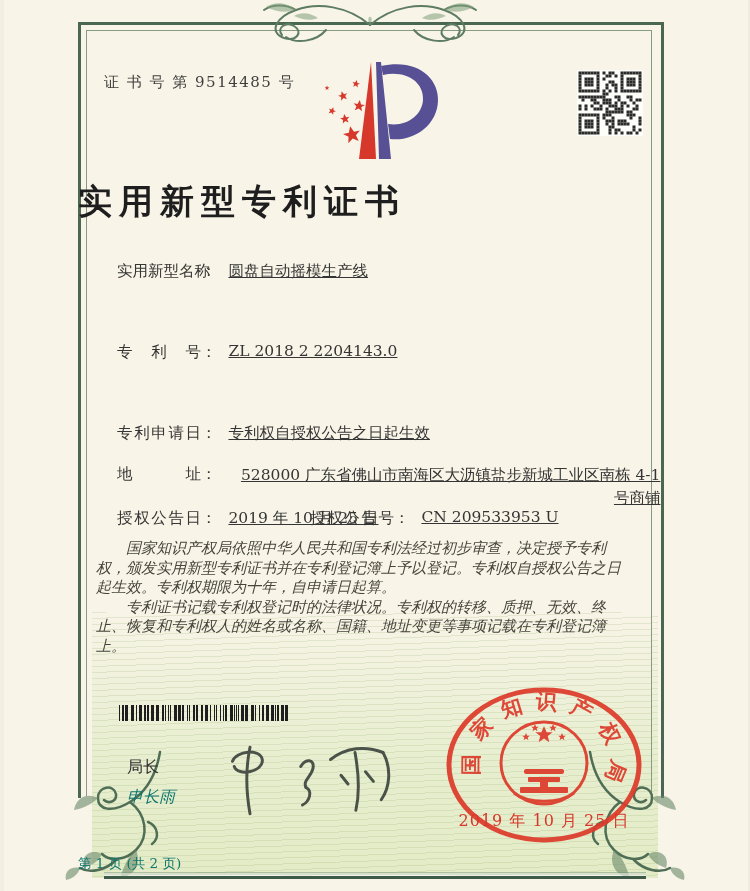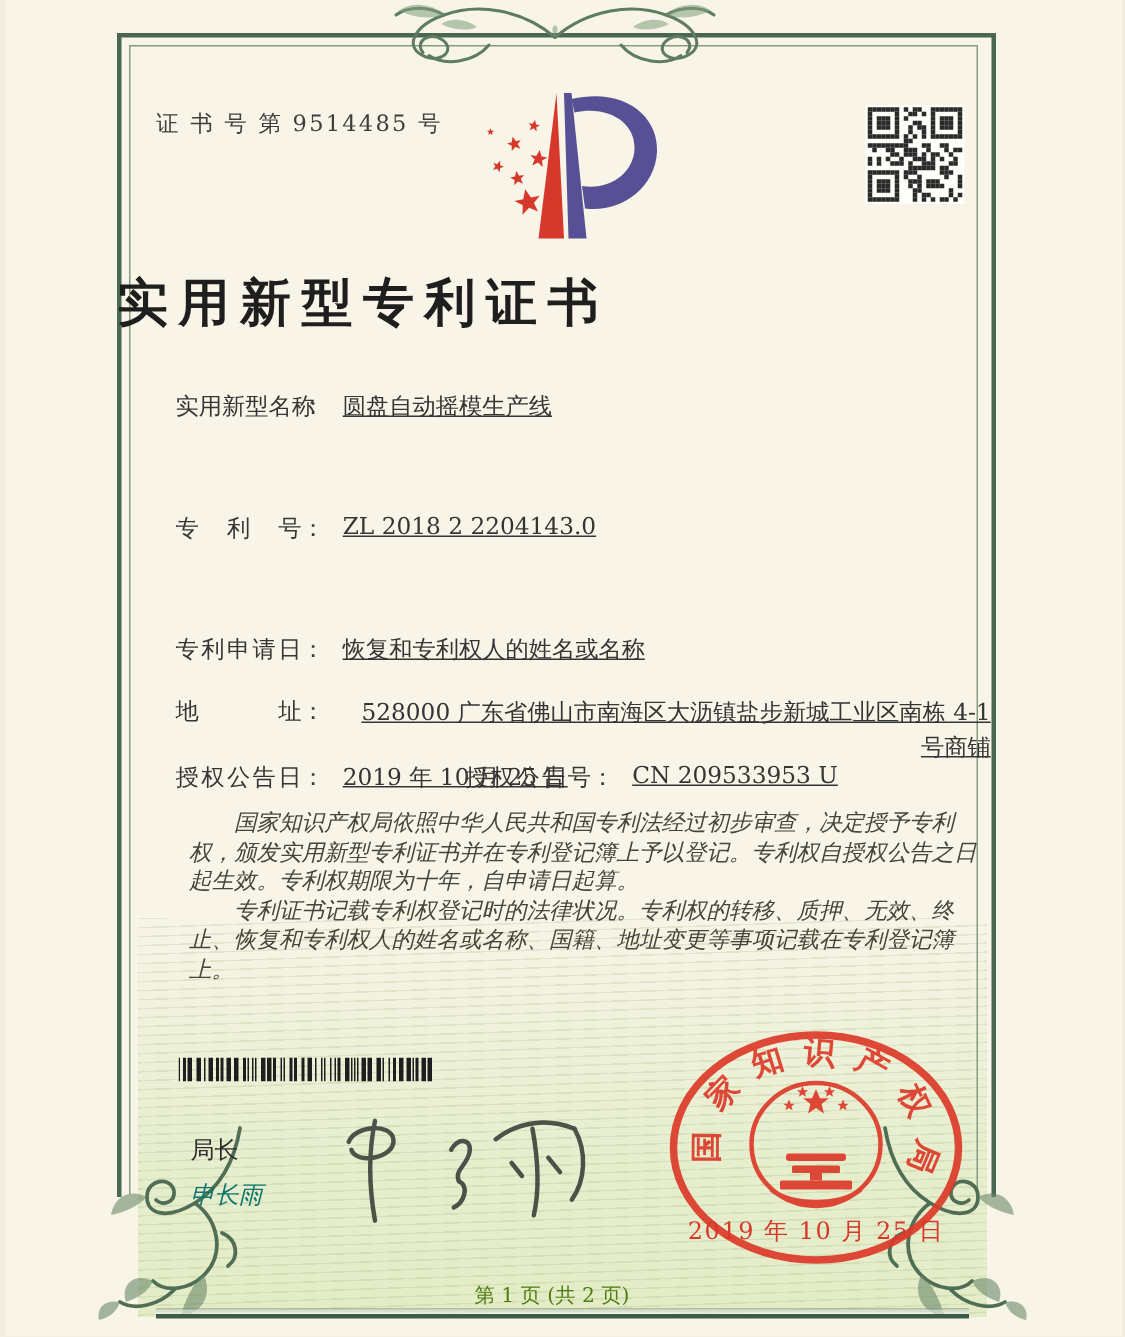--- a/index.html
+++ b/index.html
@@ -31,33 +31,33 @@
   .title{position:absolute;left:78px;top:179px;width:580px;text-align:left;
     font-size:34px;font-weight:700;letter-spacing:7px;color:#1e1e1e;}
   
   .row{position:absolute;left:117px;font-size:15.5px;color:#353535;white-space:nowrap;}
   .lbl{display:inline-block;width:84px;text-align:justify;text-align-last:justify;vertical-align:top;}
   .cl{vertical-align:top;}
   .val{display:inline-block;margin-left:7px;vertical-align:top;text-decoration:underline;}
   .val-wrap{white-space:normal;width:432px;line-height:22.5px;word-break:break-all;text-align:right;}
   .row-grant2{position:absolute;left:193px;top:0;}
   
-  .body-text{position:absolute;left:126px;top:539px;width:538px;
+  .body-text{position:absolute;left:96px;top:539px;width:538px;
     font-size:15px;line-height:19.5px;font-style:italic;color:#45453b;}
   .body-text p{margin:0;text-indent:2em;}
   
   .barcode{position:absolute;left:119px;top:705px;width:176px;height:16px;}
   .director-title{position:absolute;left:127px;top:757px;font-size:16px;color:#2d2d2d;}
   .director-name{position:absolute;left:127px;top:787px;font-size:16px;color:#0f766e;font-style:italic;}
   .signature{position:absolute;left:218px;top:735px;width:176px;height:84px;}
   .seal{position:absolute;left:438px;top:683px;width:212px;height:168px;z-index:5;}
   .seal-date{position:absolute;left:440px;top:811px;width:208px;text-align:center;
     font-size:16px;color:#d7382a;letter-spacing:1px;z-index:6;}
-  .footer{position:absolute;left:78px;top:855px;width:580px;text-align:center;
-    font-size:13.5px;color:#4d7c0f;z-index:4;}
+  .footer{position:absolute;left:78px;top:855px;width:580px;
+    font-size:13.5px;color:#0f766e;z-index:4;}
 </style>
 </head>
 <body>
 
 <div class="cert">
 
   <div class="wave-band"></div>
   <div class="frame-outer"></div>
   <div class="frame-inner"></div>
 
@@ -355,21 +355,21 @@
   <div class="row" style="top:261px">
     <span class="lbl">实用新型名称</span><span class="cl">：</span>
     <span class="val">圆盘自动摇模生产线</span>
   </div>
   <div class="row" style="top:342px">
     <span class="lbl">专利号</span><span class="cl">：</span>
     <span class="val">ZL 2018 2 2204143.0</span>
   </div>
   <div class="row" style="top:423px">
     <span class="lbl">专利申请日</span><span class="cl">：</span>
-    <span class="val">恢复和专利权人的姓名或名称</span>
+    <span class="val">专利权自授权公告之日起生效</span>
   </div>
   <div class="row" style="top:464px">
     <span class="lbl">地址</span><span class="cl">：</span>
     <span class="val val-wrap">528000 广东省佛山市南海区大沥镇盐步新城工业区南栋 4-1 号商铺</span>
   </div>
   <div class="row" style="top:508px;width:540px">
     <span class="lbl">授权公告日</span><span class="cl">：</span>
     <span class="val">2019 年 10 月 25 日</span>
     <span class="row-grant2">
       <span class="lbl">授权公告号</span><span class="cl">：</span>

